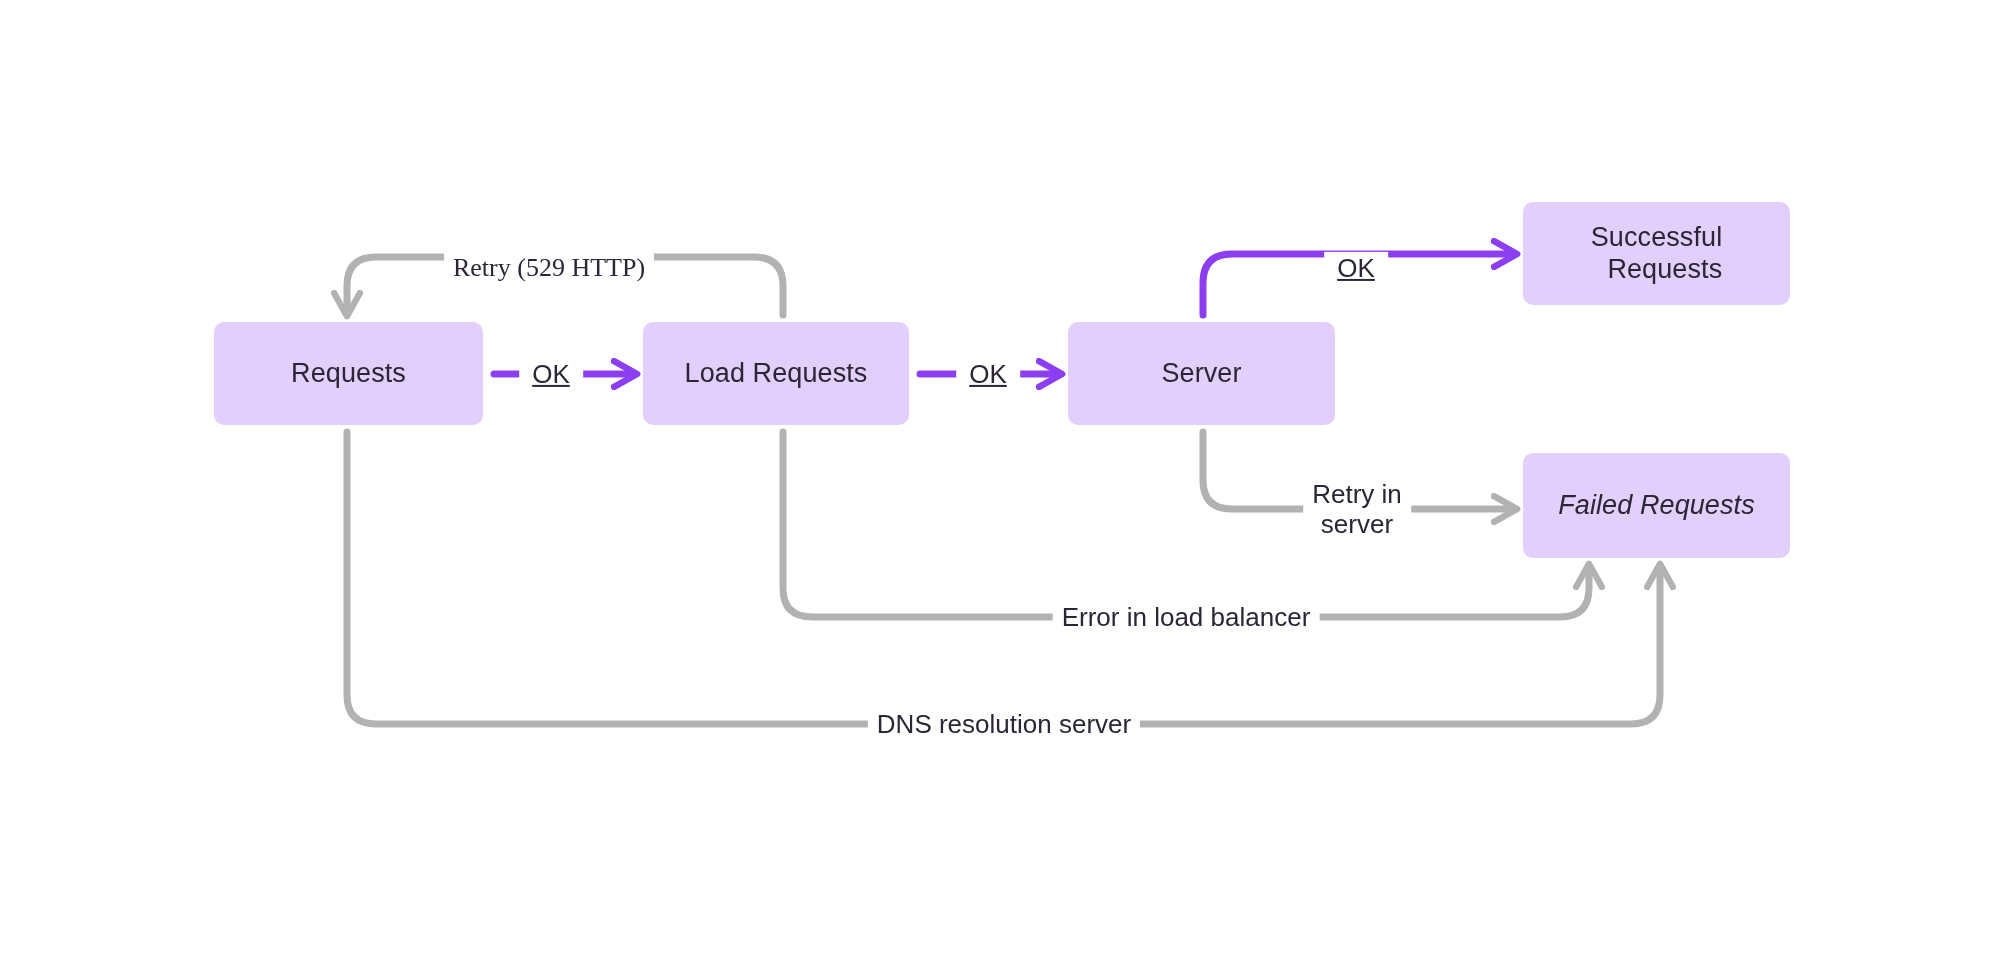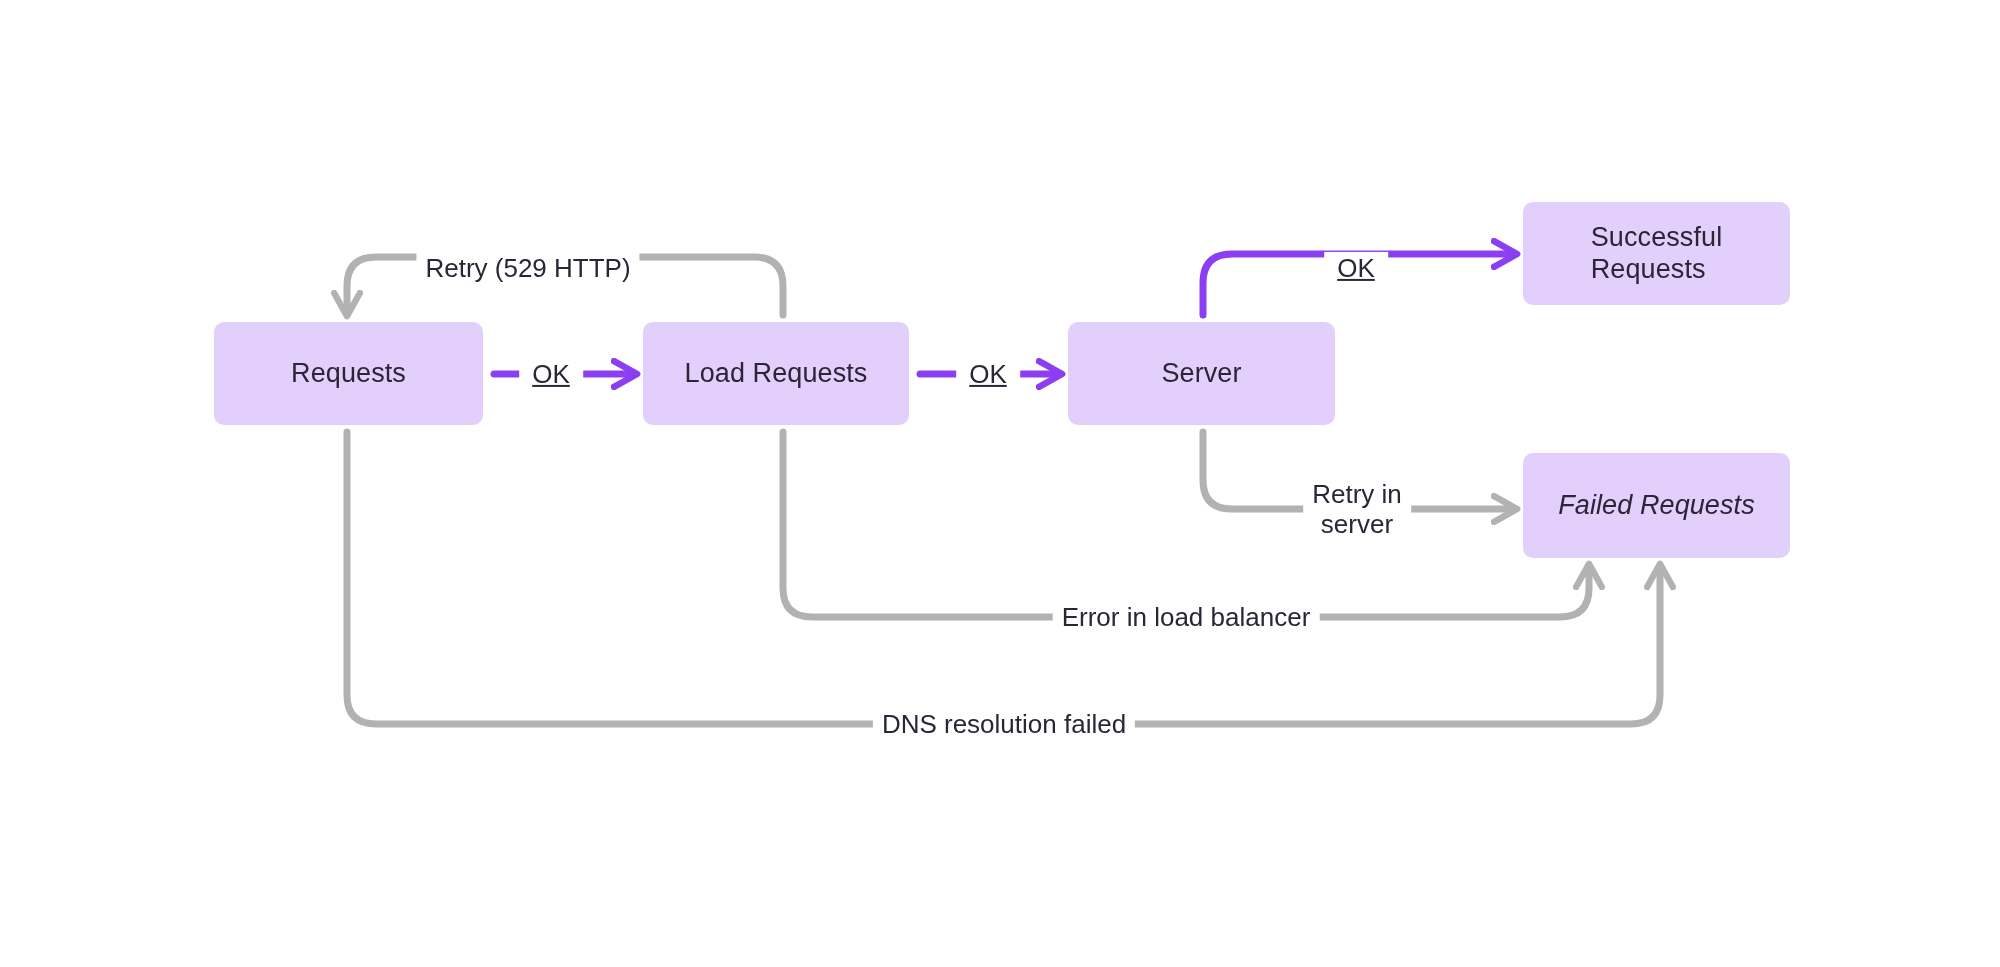--- a/index.html
+++ b/index.html
@@ -28,21 +28,21 @@
     height: 967px;
   }
   .node-box {
     position: absolute;
     box-sizing: border-box;
     background: #e2cffb;
     border-radius: 10px;
     display: flex;
     align-items: center;
     justify-content: center;
-    text-align: left;
+    text-align: right;
     color: #2b2536;
     font-family: "Liberation Sans", sans-serif;
     font-size: 27px;
     line-height: 1.18;
     letter-spacing: 0.1px;
     padding: 4px 2px;
     z-index: 3;
   }
   .edge-label {
     position: absolute;
@@ -113,22 +113,22 @@
   <div class="node-box" style="left:1523px; top:453px; width:267px; height:105px;font-style:italic;">
     <span>Failed Requests</span>
   </div>
 
   <div class="edge-label small-gap" style="left:551px; top:374px;">OK</div>
 
   <div class="edge-label small-gap" style="left:988px; top:374px;">OK</div>
 
   <div class="edge-label small-gap" style="left:1356px; top:268px;">OK</div>
 
-  <div class="edge-label" style="left:528px; top:268px;">Retry (529 HTTP)</div>
+  <div class="edge-label" style="left:549px; top:268px;font-family:Liberation Serif, serif;">Retry (529 HTTP)</div>
 
   <div class="edge-label" style="left:1357px; top:509px;">Retry in
 server</div>
 
   <div class="edge-label" style="left:1186px; top:617px;">Error in load balancer</div>
 
-  <div class="edge-label" style="left:1004px; top:724px;">DNS resolution failed</div>
+  <div class="edge-label" style="left:1004px; top:724px;">DNS resolution server</div>
 
 </div>
 
 </body></html>

